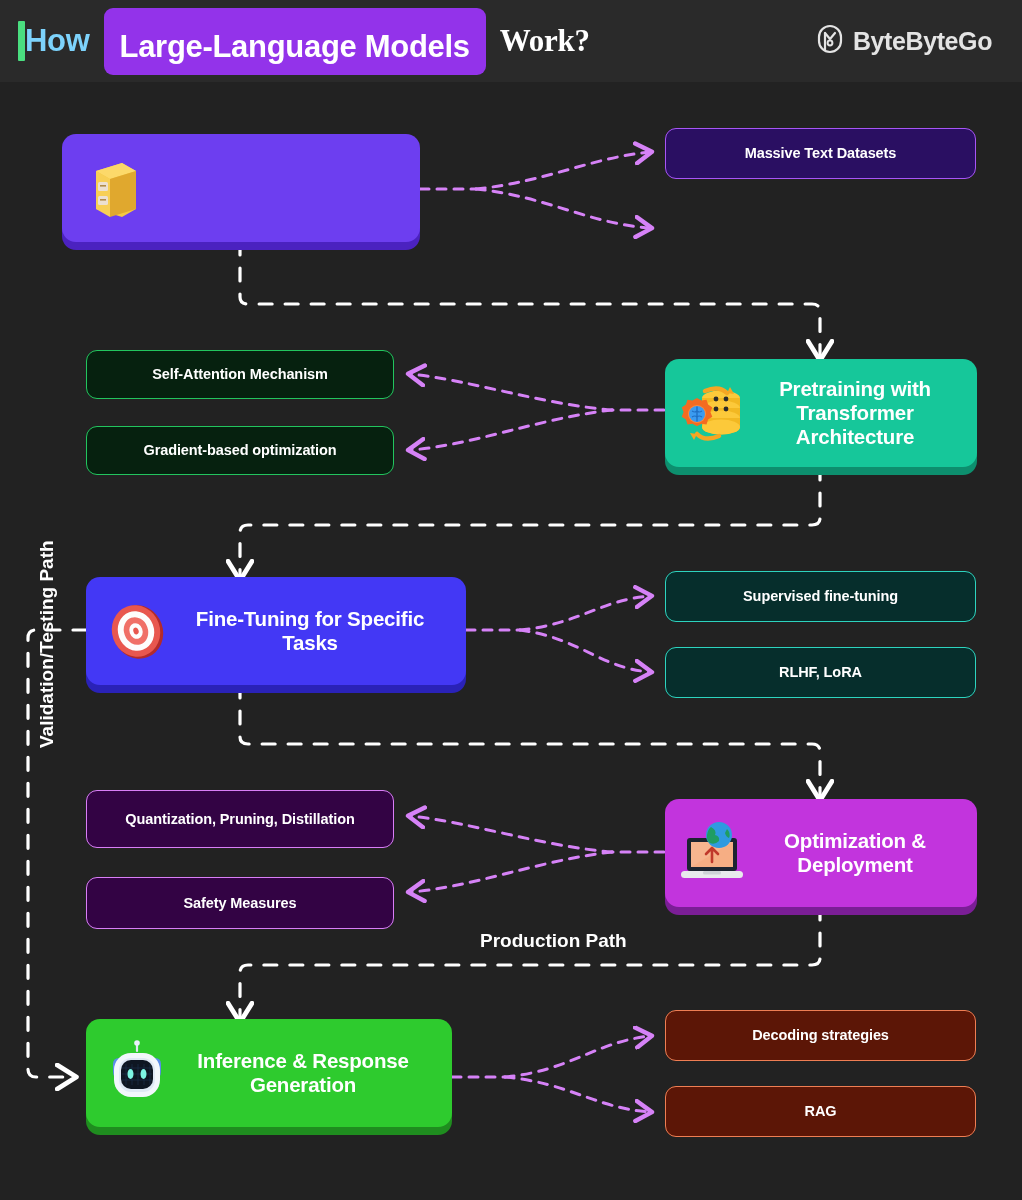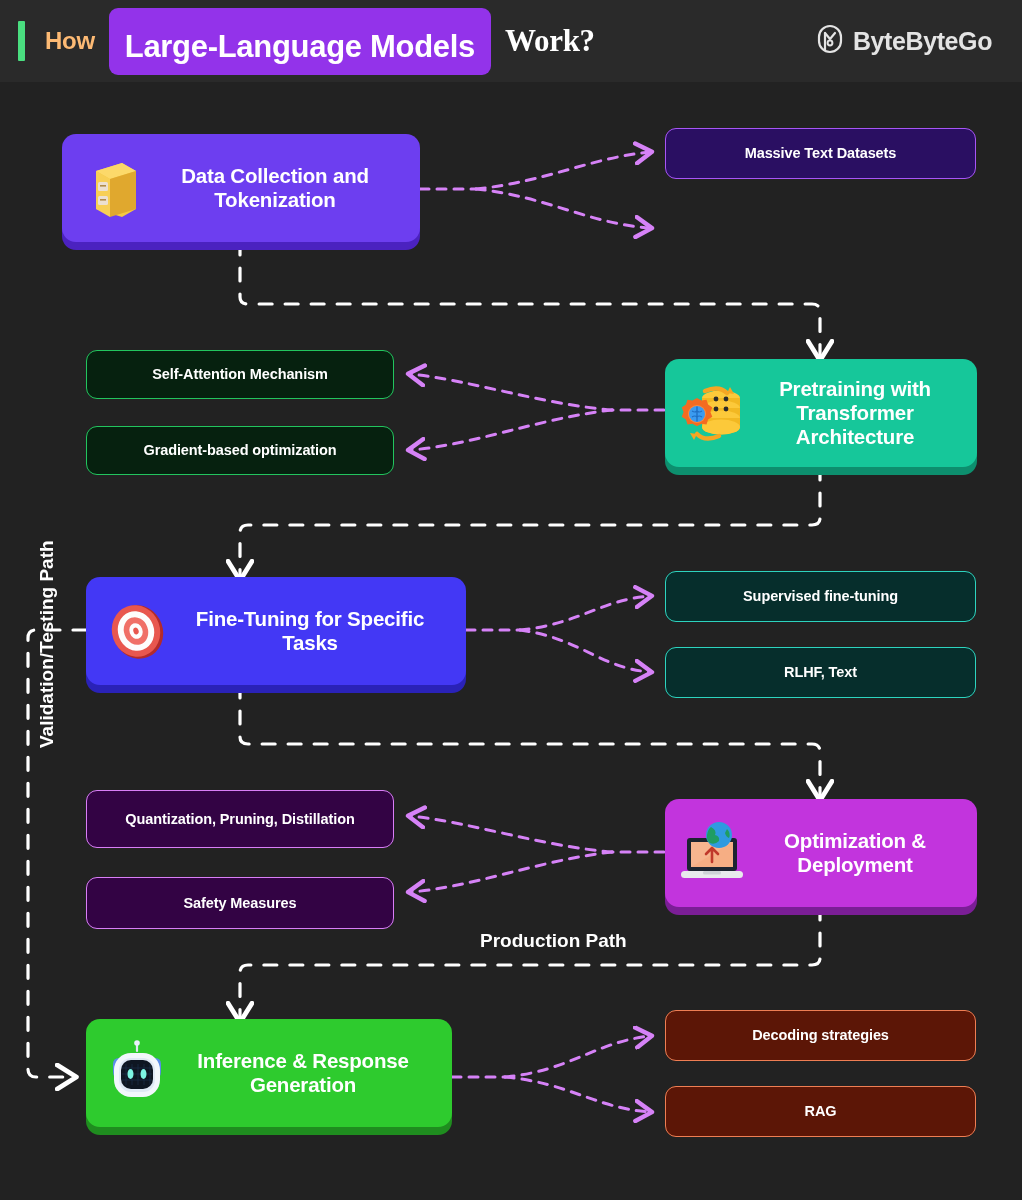--- a/index.html
+++ b/index.html
@@ -24,24 +24,23 @@
     display: flex;
     align-items: center;
   }
   #title-accent {
     width: 7px; height: 40px;
     background: #4ade80;
     margin-left: 18px;
     border-radius: 1px;
   }
   #title-word-1 {
-    color: #fdba74;
-    font-size: 24px;
-    font-weight: bold;
-    margin-left: 20px;
+    color: #7dd3fc;
+    font-size: 31px;
+    font-weight: bold;
     letter-spacing: -0.3px;
   }
   #title-highlight {
     background: #9333ea;
     color: #ffffff;
     font-size: 31px;
     font-weight: bold;
     border-radius: 9px;
     padding: 21px 16px 10px 16px;
     margin-left: 14px;
@@ -235,21 +234,20 @@
           <polygon points="20,20 46,12 60,20 60,58 46,66 20,58" fill="#f5c842"></polygon>
           <polygon points="20,20 46,12 60,20 34,28" fill="#fcd96a"></polygon>
           <polygon points="34,28 60,20 60,58 34,66" fill="#e0a82e"></polygon>
           <polygon points="20,20 34,28 34,66 20,58" fill="#f7cf55"></polygon>
           <rect x="22" y="31" width="10" height="9" rx="1.5" fill="#ece0d0"></rect>
           <rect x="22" y="45" width="10" height="9" rx="1.5" fill="#ece0d0"></rect>
           <rect x="24" y="34" width="6" height="1.6" fill="#b08c4a"></rect>
           <rect x="24" y="48" width="6" height="1.6" fill="#b08c4a"></rect>
         </svg>
       </div>
-      <div class="lbl">Data Collection and Tokenization</div>
     </div>
     <div class="leaf" style="left:665px; top:46px; width:311px; height:51px; background:#2a0f62; border-color:#a855f7;">Massive Text Datasets</div>
 
     <div class="stage" style="left:665px; top:277px; width:312px; height:108px; background:#16c79a; box-shadow:0 8px 0 0 #0d8f6e; padding:0 10px;">
       <div class="ic">
         <svg width="74" height="74" viewBox="0 0 74 74">
           <ellipse cx="46" cy="22" rx="19" ry="7.5" fill="#fcc93a"></ellipse>
           <path d="M27 22 v10 a19 7.5 0 0 0 38 0 v-10 z" fill="#f2b822"></path>
           <ellipse cx="46" cy="32" rx="19" ry="7.5" fill="#fcc93a"></ellipse>
           <path d="M27 32 v10 a19 7.5 0 0 0 38 0 v-10 z" fill="#f2b822"></path>
@@ -285,21 +283,21 @@
           <ellipse cx="36" cy="37" rx="24" ry="26" transform="rotate(-20 36 37)" fill="#e8574f"></ellipse>
           <ellipse cx="36" cy="37" rx="18" ry="20" transform="rotate(-20 36 37)" fill="#fdfdfd"></ellipse>
           <ellipse cx="36" cy="37" rx="12" ry="14" transform="rotate(-20 36 37)" fill="#f07068"></ellipse>
           <ellipse cx="36" cy="37" rx="6.5" ry="8" transform="rotate(-20 36 37)" fill="#fdfdfd"></ellipse>
           <ellipse cx="36" cy="37" rx="2.6" ry="3.4" transform="rotate(-20 36 37)" fill="#e8574f"></ellipse>
         </svg>
       </div>
       <div class="lbl">Fine-Tuning for Specific Tasks</div>
     </div>
     <div class="leaf" style="left:665px; top:489px; width:311px; height:51px; background:#062e2c; border-color:#2dd4bf;">Supervised fine-tuning</div>
-    <div class="leaf" style="left:665px; top:565px; width:311px; height:51px; background:#062e2c; border-color:#2dd4bf;">RLHF, Text</div>
+    <div class="leaf" style="left:665px; top:565px; width:311px; height:51px; background:#062e2c; border-color:#2dd4bf;">RLHF, LoRA</div>
 
     <div class="stage" style="left:665px; top:717px; width:312px; height:108px; background:#c234dd; box-shadow:0 8px 0 0 #7b1e96; padding:0 10px;">
       <div class="ic">
         <svg width="74" height="74" viewBox="0 0 74 74">
           <rect x="12" y="22" width="50" height="33" rx="3" fill="#1c2430"></rect>
           <rect x="16" y="26" width="42" height="25" fill="#f7b58f"></rect>
           <path d="M16 51 L58 26 L58 51 Z" fill="#f5a87c" opacity="0.55"></path>
           <path d="M37 46 L37 33 M31 38 L37 32 L43 38" fill="none" stroke="#c0392b" stroke-width="2.6" stroke-linecap="round" stroke-linejoin="round"></path>
           <rect x="6" y="55" width="62" height="7" rx="3.5" fill="#e8eaec"></rect>
           <rect x="28" y="55" width="18" height="3.5" rx="1.5" fill="#cdd2d6"></rect>

